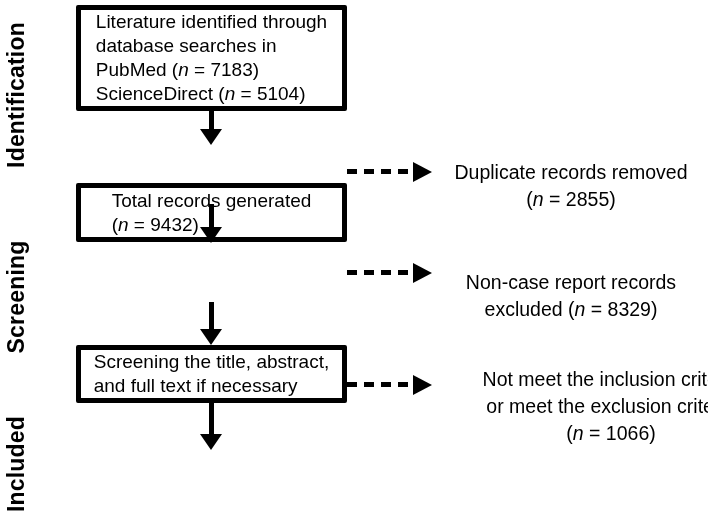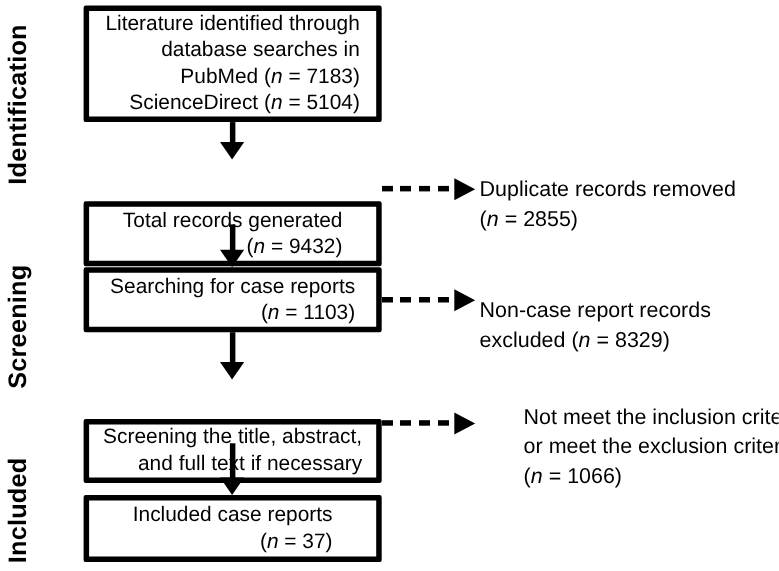--- a/index.html
+++ b/index.html
@@ -36,29 +36,29 @@
     position: absolute;
     left: 76px;
     width: 271px;
     box-sizing: border-box;
     border: 5px solid #000000;
     border-radius: 2px;
     background: #ffffff;
     display: flex;
     align-items: center;
     justify-content: center;
-    text-align: right;
+    text-align: left;
     font-size: 19px;
     line-height: 24px;
     white-space: nowrap;
   }
   #box-1 { top: 5px;   height: 106px; }
   #box-2 { top: 145px; height: 59px; margin-top: 38px; }
   #box-3 { top: 243px; height: 59px; }
-  #box-4 { top: 345px; height: 58px; margin-top: 36px; }
+  #box-4 { top: 345px; height: 58px; }
   #box-5 { top: 450px; height: 61px; }
 
   
   .v-shaft {
     position: absolute;
     left: 209px;
     width: 5px;
     background: #000000;
   }
   .v-head {
@@ -94,21 +94,21 @@
   }
   #d1s { top: 169px; } #d1h { top: 162px; }
   #d2s { top: 270px; } #d2h { top: 263px; }
   #d3s { top: 382px; } #d3h { top: 375px; }
 
   
   .side-note {
     position: absolute;
     left: 436px;
     width: 270px;
-    text-align: left;
+    text-align: center;
     font-size: 19.5px;
     line-height: 27px;
     white-space: nowrap;
   }
   #note-1 { top: 159px; }
   #note-2 { top: 269px; }
   #note-3 { top: 366px; margin-left: 40px; }
 </style>
 </head>
 <body>
@@ -118,28 +118,22 @@
   <div class="stage-label" id="stage-identification">Identification</div>
   <div class="stage-label" id="stage-screening">Screening</div>
   <div class="stage-label" id="stage-included">Included</div>
 
   <div class="flow-box" id="box-1">
     <div>Literature identified through<br>database searches in<br>PubMed (<i>n</i> = 7183)<br>ScienceDirect (<i>n</i> = 5104)</div>
   </div>
   <div class="flow-box" id="box-2">
     <div>Total records generated<br>(<i>n</i> = 9432)</div>
   </div>
-  <div class="flow-box" id="box-3">
-    <div>Searching for case reports<br>(<i>n</i> = 1103)</div>
-  </div>
   <div class="flow-box" id="box-4">
     <div>Screening the title, abstract,<br>and full text if necessary</div>
-  </div>
-  <div class="flow-box" id="box-5">
-    <div>Included case reports<br>(<i>n</i> = 37)</div>
   </div>
 
   <div class="v-shaft" id="a1s"></div>
   <div class="v-head" id="a1h"></div>
   <div class="v-shaft" id="a2s"></div>
   <div class="v-head" id="a2h"></div>
   <div class="v-shaft" id="a3s"></div>
   <div class="v-head" id="a3h"></div>
   <div class="v-shaft" id="a4s"></div>
   <div class="v-head" id="a4h"></div>

